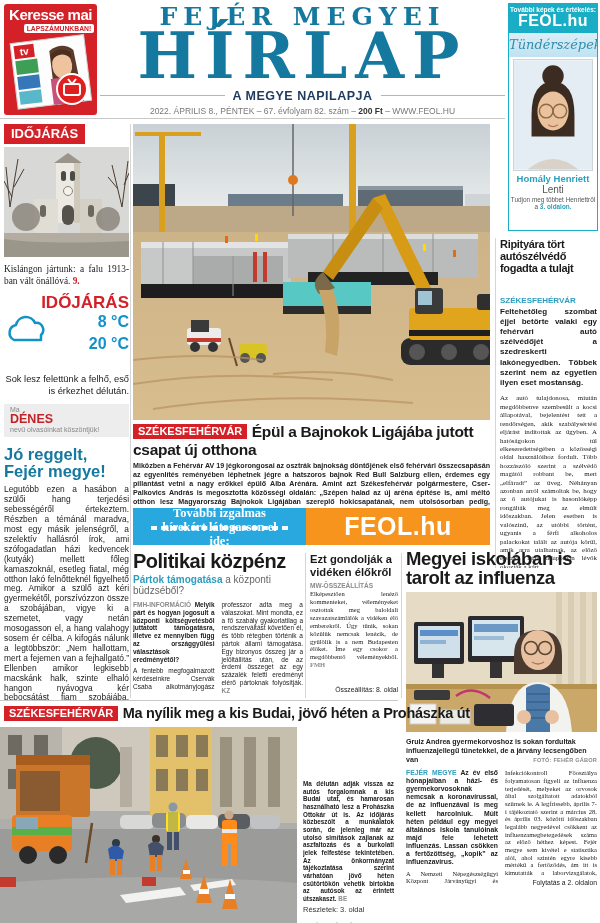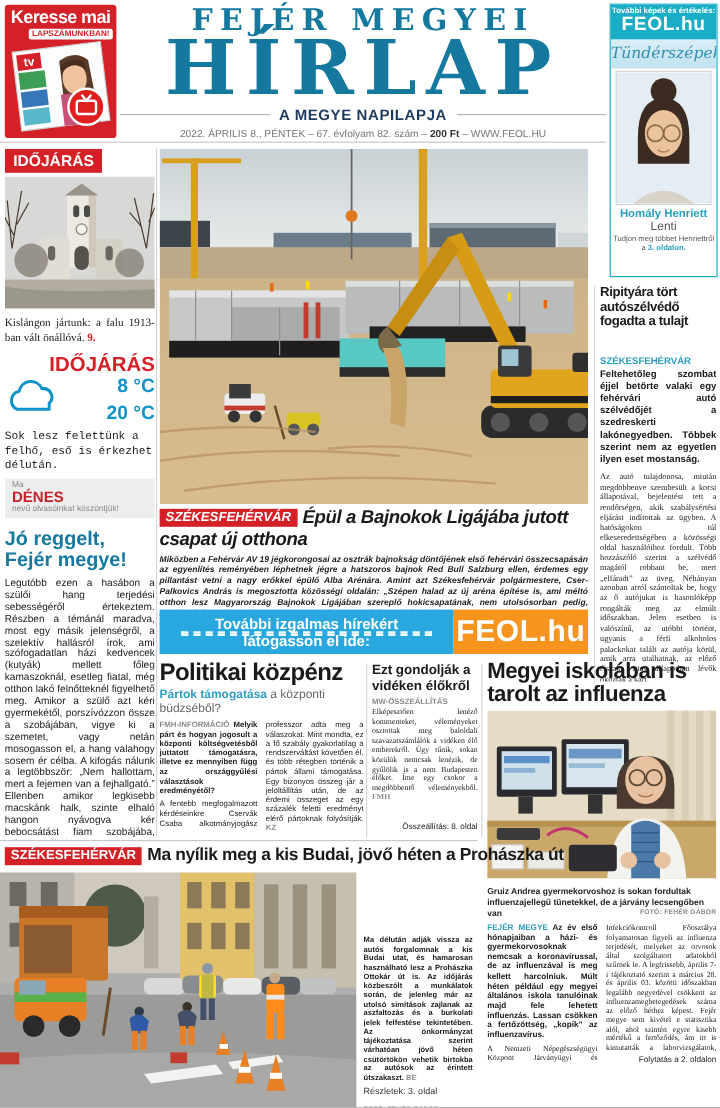--- a/index.html
+++ b/index.html
@@ -46,40 +46,40 @@
   .credit { font-size:5.6px; color:#8a8a8a; letter-spacing:0.2px; text-transform:uppercase; }
 
   
   .leftcol { left:4px; top:124px; width:125px; height:576px; overflow:hidden; }
   .lc-badge { font-size:13px; padding:2px 7px 3px; }
   .lc-caption { font-family:"Liberation Serif", serif; font-size:9.3px; line-height:1.25; margin-top:3px; }
   .weather { margin-top:7px; position:relative; }
   .w-title { color:#d42127; font-weight:bold; font-size:17px; text-align:right; line-height:1; }
   .w-temp { color:#1193c9; font-weight:bold; font-size:16px; text-align:right; line-height:1.35; }
   .w-cloud { position:absolute; left:0; top:20px; }
-  .w-text { font-family:Liberation Mono, monospace; font-size:9.3px; line-height:1.25; margin-top:3px; text-align:left; }
+  .w-text { font-family:Liberation Sans, sans-serif; font-size:9.3px; line-height:1.25; margin-top:20px; text-align:right; }
   .nameday { background:#ededed; margin-top:6px; padding:2px 6px 4px; }
   .nd-ma { font-size:7px; color:#888; }
   .nd-name { font-size:12.5px; font-weight:bold; color:#c22329; line-height:1.05; }
   .nd-rest { font-size:7px; color:#888; }
   .oped-title { color:#15789f; font-weight:bold; font-size:16.5px; line-height:1.05; margin-top:9px; }
   .oped-body { font-size:8.4px; line-height:1.18; margin-top:5px; }
 
   
   .mainphoto { left:133px; top:124px; width:357px; height:296px; }
-  .lead { left:133px; top:423px; width:357px; height:83px;font-style:italic; }
+  .lead { left:133px; top:423px; width:357px; height:83px; }
   .lead-badge { font-size:11px; padding:1px 5px 2px; vertical-align:2px; }
   .lead-head { font-size:15.5px; font-weight:bold; letter-spacing:-0.3px; }
   .lead-body { position:relative; margin-top:3px; font-size:7.1px; font-weight:bold; line-height:1.28; color:#222; }
   .lead-more { font-weight:normal; color:#444; }
   .lead-credit { position:absolute; right:0; bottom:0; background:#fff; padding-left:5px; }
 
   
   .banner { left:133px; top:508px; width:357px; height:37px; display:flex; }
-  .ban-blue { width:245px; background:#29a8e0; padding:18px; }
+  .ban-blue { width:173px; background:#29a8e0; padding:18px;font-family:Liberation Serif, serif; }
   .ban-blue-in { border:2px dashed rgba(255,255,255,.95); height:100%; display:flex; align-items:center; justify-content:center; text-align:center; color:#fff; font-weight:bold; font-size:12.5px; line-height:1.1; padding:0 6px; }
   .ban-orange { flex:1; background:#f7941d; display:flex; align-items:center; justify-content:center; color:#fff; font-weight:bold; font-size:25px; letter-spacing:0.5px; }
 
   
   .pol { left:133px; top:551px; width:170px; height:148px; overflow:hidden; }
   .pol-h { font-size:20px; font-weight:bold; letter-spacing:-0.5px; line-height:1; }
   .pol-sub { font-size:10px; margin-top:3px; color:#666; }
   .pol-cols { position:relative; margin-top:5px; height:112px; column-count:2; column-gap:7px; font-size:6.5px; line-height:1.2; }
   .pol-lead { font-weight:bold; }
   .pol-p { margin-top:4px; }

